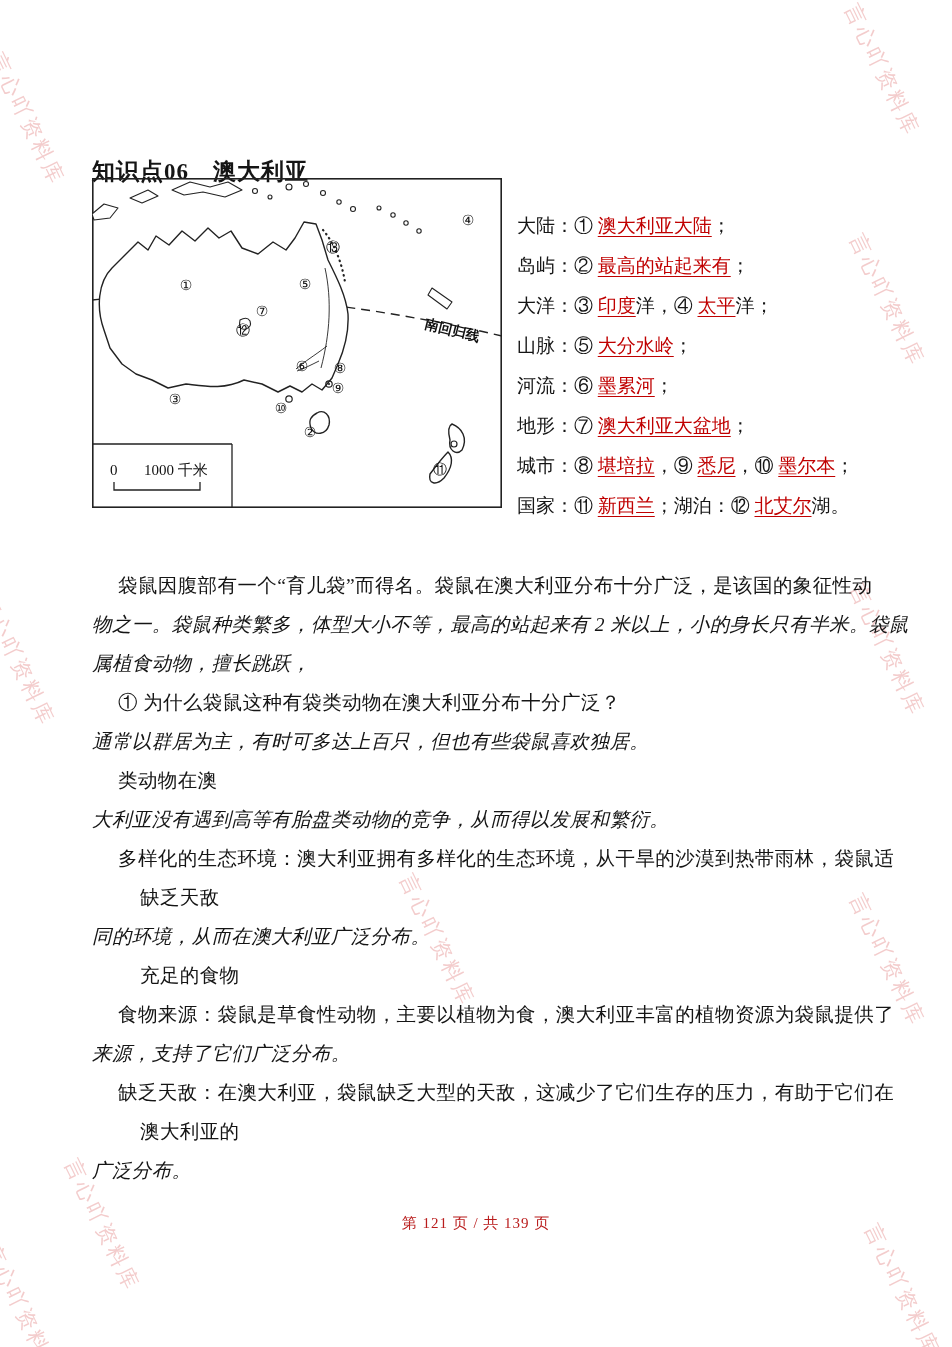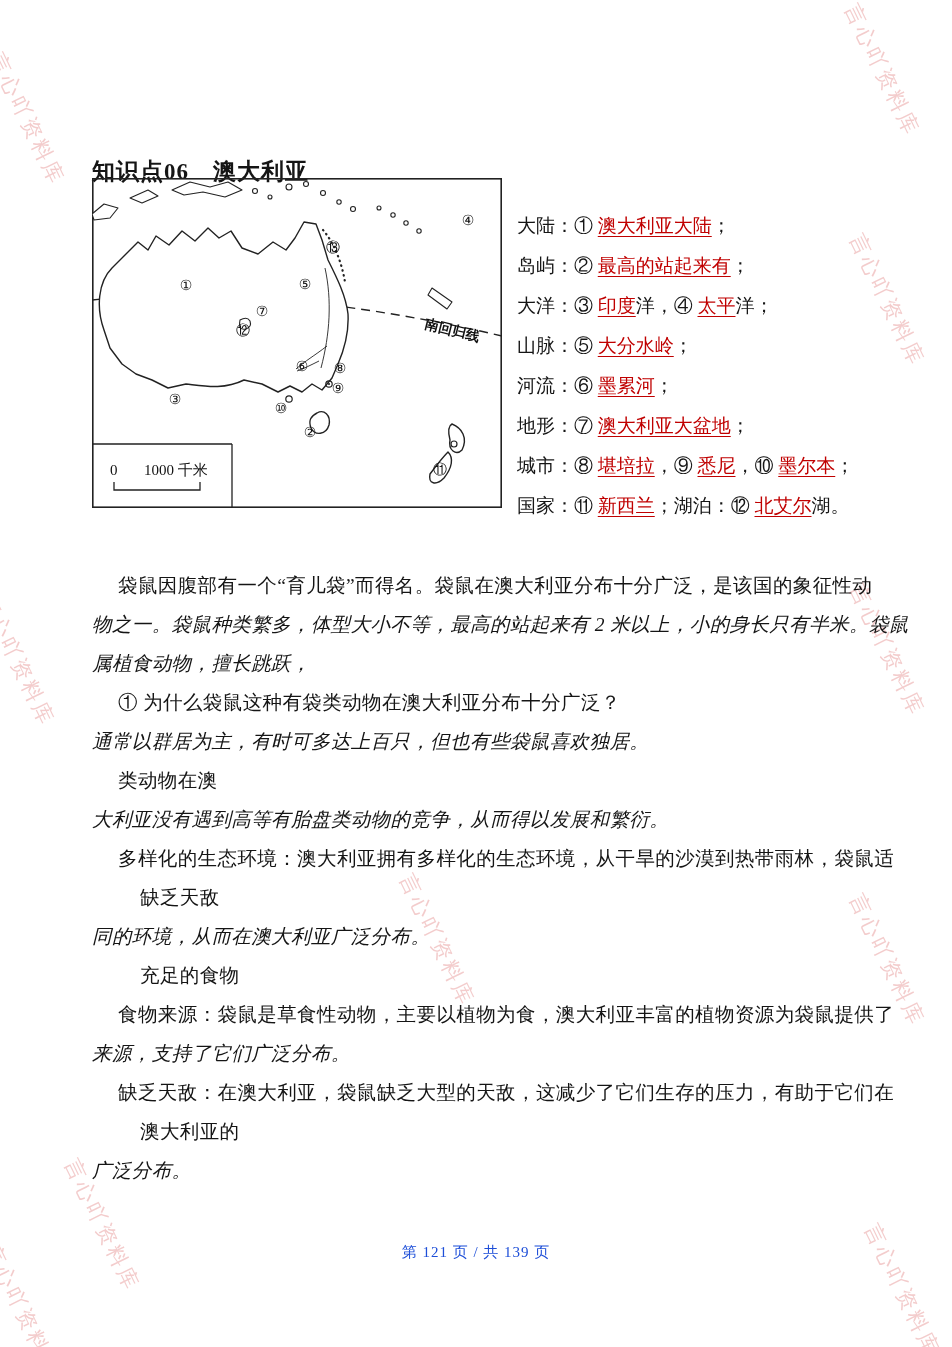--- a/index.html
+++ b/index.html
@@ -47,22 +47,22 @@
 
   
   .body-text{position:absolute;left:92px;top:566px;width:790px;font-size:19.5px;}
   .body-line{height:39px;line-height:39px;white-space:nowrap;letter-spacing:0.4px;}
   .i0{padding-left:0;font-style:italic;}
   .i1{padding-left:26px;}
   .i2{padding-left:48px;}
 
   
   .footer{
-    position:absolute;left:0;right:0;top:1243px;text-align:center;
-    font-size:15px;letter-spacing:1px;color:#1d4ed8;
+    position:absolute;left:0;right:0;top:1214px;text-align:center;
+    font-size:15px;letter-spacing:1px;color:#b91c1c;
   }
 </style>
 </head>
 <body>
 
 <div class="page">
 
   <span class="wm" style="left:-45px;top:105px">言心吖资料库</span>
   <span class="wm" style="left:810px;top:56px">言心吖资料库</span>
   <span class="wm" style="left:815px;top:286px">言心吖资料库</span>

